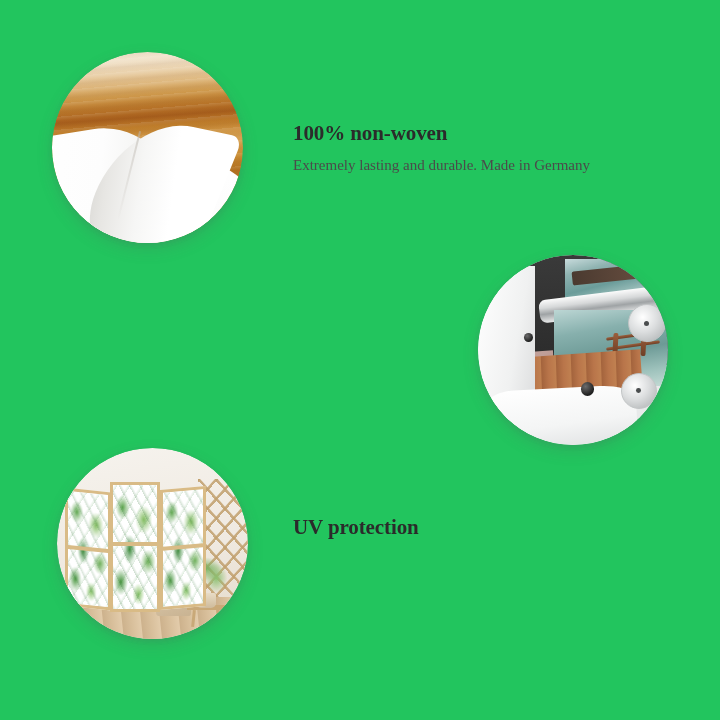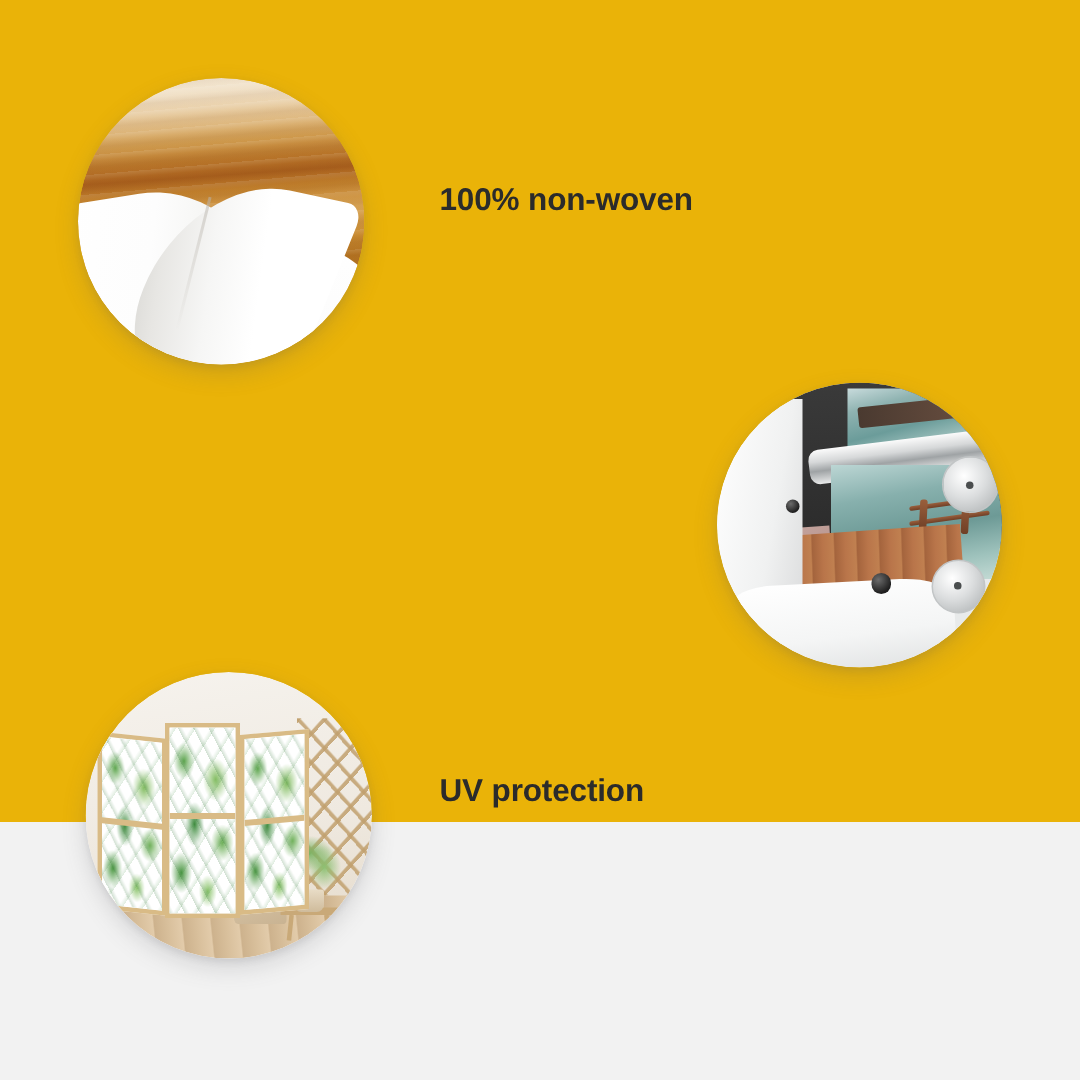--- a/index.html
+++ b/index.html
@@ -7,22 +7,23 @@
 
   html, body {
     width:720px; height:720px;
     background:#f2f2f2;
     font-family:"Liberation Sans", sans-serif;
     overflow:hidden;
   }
 
   .stage {
     position:relative;
-    width:720px; height:548px;
-    background:#eab308;
+    width:720px; height:720px;
+    background:#22c55e;
+    font-family:Liberation Serif, serif;
   }
 
   
   .medallion {
     position:absolute;
     border-radius:50%;
     overflow:hidden;
     box-shadow: 0 6px 16px rgba(90,90,95,0.20),
                 0 2px 5px rgba(90,90,95,0.12);
   }
@@ -298,20 +299,21 @@
       <div class="wall-sheet"></div>
       <div class="peel-base"></div>
       <div class="peel-left"></div>
       <div class="peel-right"></div>
       <div class="peel-crease"></div>
     </div>
   </div>
 
   <div class="feature-text" id="text-nonwoven">
     <div class="feature-title">100% non-woven</div>
+    <div class="feature-desc">Extremely lasting and durable. Made in Germany</div>
   </div>
 
   <div class="medallion" id="medallion-printing">
     <div class="photo">
       <div class="press-bg"></div>
       <div class="press-wall"></div>
       <div class="print-top"></div>
       <div class="press-roller"></div>
       <div class="print-sheet">
         <div class="rail r1"></div>

